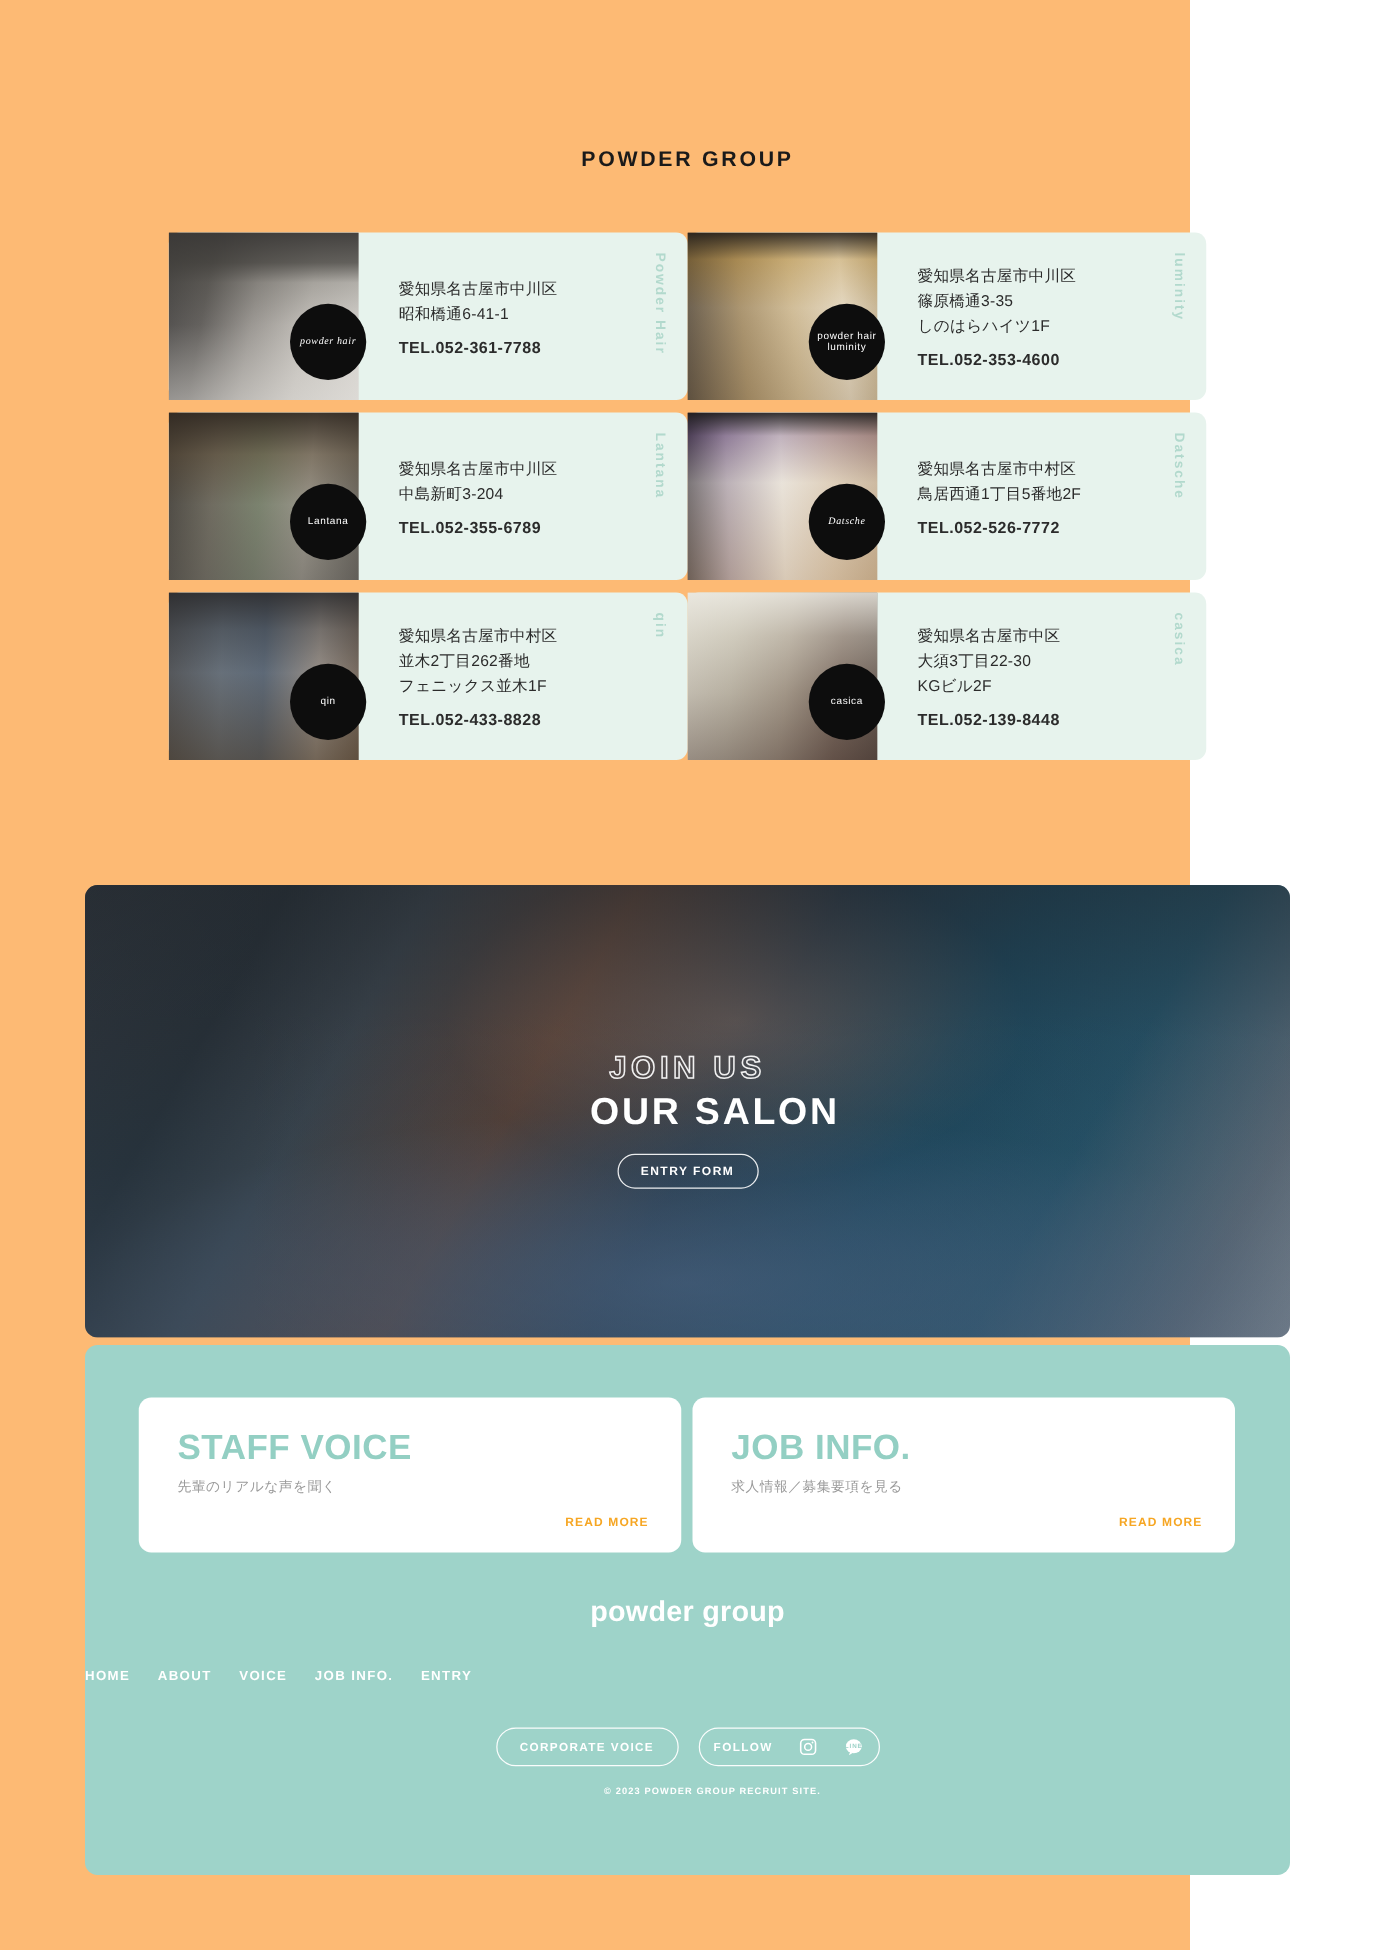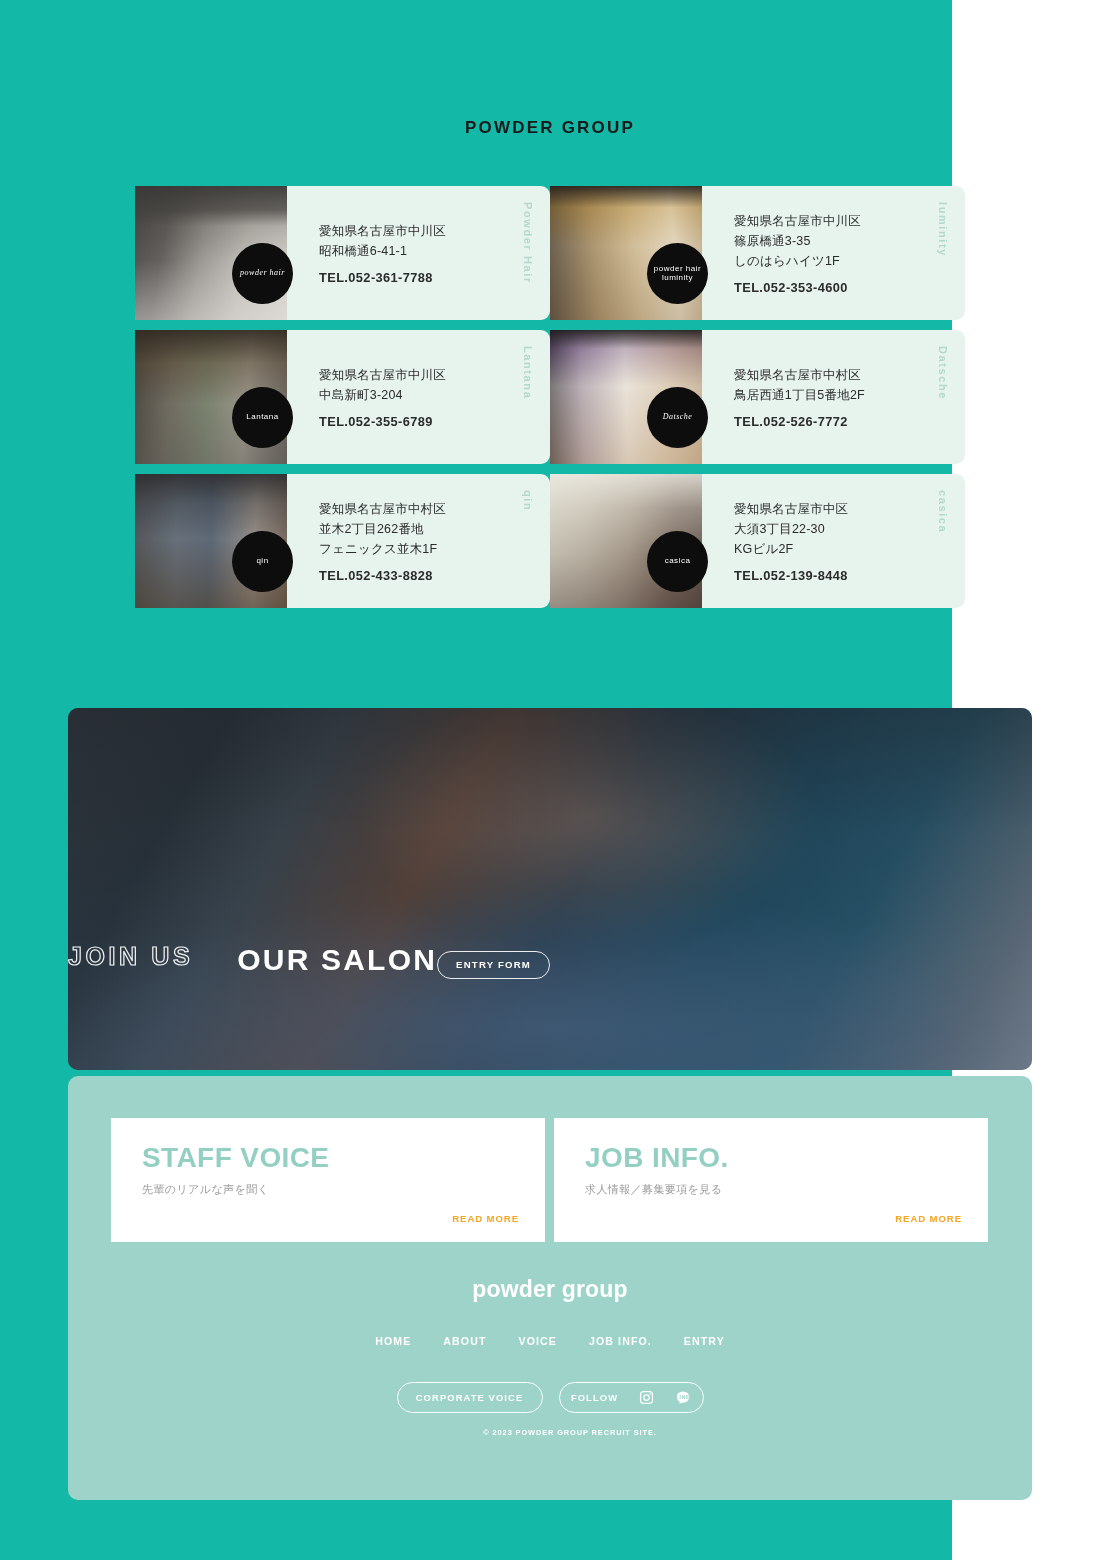--- a/index.html
+++ b/index.html
@@ -3,21 +3,21 @@
 <meta charset="utf-8">
 <style>
   * { box-sizing: border-box; margin: 0; padding: 0; }
   html, body {
     width: 1100px;
     height: 1560px;
     background: #ffffff;
     font-family: "Liberation Sans", sans-serif;
     overflow: hidden;
   }
-  .page { position: relative; width: 952px; height: 1560px; background:#14b8a6; }
+  .page { position: relative; width: 952px; height: 1560px; background:#fdba74; }
 
   
   .group-title {
     position: absolute;
     top: 118px; left: 0; width: 1100px;
     text-align: center;
     font-size: 17px;
     font-weight: 800;
     letter-spacing: 2.2px;
     color: #1a1a1a;
@@ -142,20 +142,21 @@
     inset: 0;
     background:
       linear-gradient(180deg, rgba(28,34,40,0.55) 0%, rgba(20,30,40,0.28) 34%, rgba(24,44,60,0.3) 62%, rgba(50,70,92,0.45) 100%),
       radial-gradient(ellipse 70% 55% at 50% 88%, rgba(86,114,150,0.75) 0%, rgba(40,60,88,0.2) 70%);
   }
   .hero-inner {
     position: absolute;
     inset: 0;
     z-index: 3;
     display: flex;
+    flex-direction: column;
     align-items: center;
     justify-content: flex-start;
     padding-top: 134px;
   }
   .join-us {
     font-size: 25px;
     font-weight: 800;
     letter-spacing: 3.6px;
     color: transparent;
     -webkit-text-stroke: 1.2px rgba(255,255,255,0.92);
@@ -200,21 +201,21 @@
     top: 42px; left: 43px;
     width: 878px;
     display: flex;
     gap: 9px;
   }
   .link-card {
     position: relative;
     width: 434px;
     height: 124px;
     background: #ffffff;
-    border-radius: 0;
+    border-radius: 10px;
     padding: 26px 0 0 31px;
     cursor: pointer;
   }
   .link-card h3 {
     font-size: 28px;
     font-weight: 800;
     letter-spacing: 0.4px;
     color: #93cfc3;
     line-height: 1;
   }
@@ -239,22 +240,21 @@
     text-align: center;
     font-size: 23px;
     font-weight: 800;
     letter-spacing: 0.2px;
     color: #ffffff;
   }
   .foot-nav {
     position: absolute;
     top: 259px; left: 0; width: 964px;
     display: flex;
-    justify-content: center;
-    gap: 32px;
+    gap: 22px;
   }
   .foot-nav a {
     font-size: 10.6px;
     font-weight: 800;
     letter-spacing: 1.1px;
     color: #ffffff;
     text-decoration: none;
   }
   .foot-btns {
     position: absolute;

